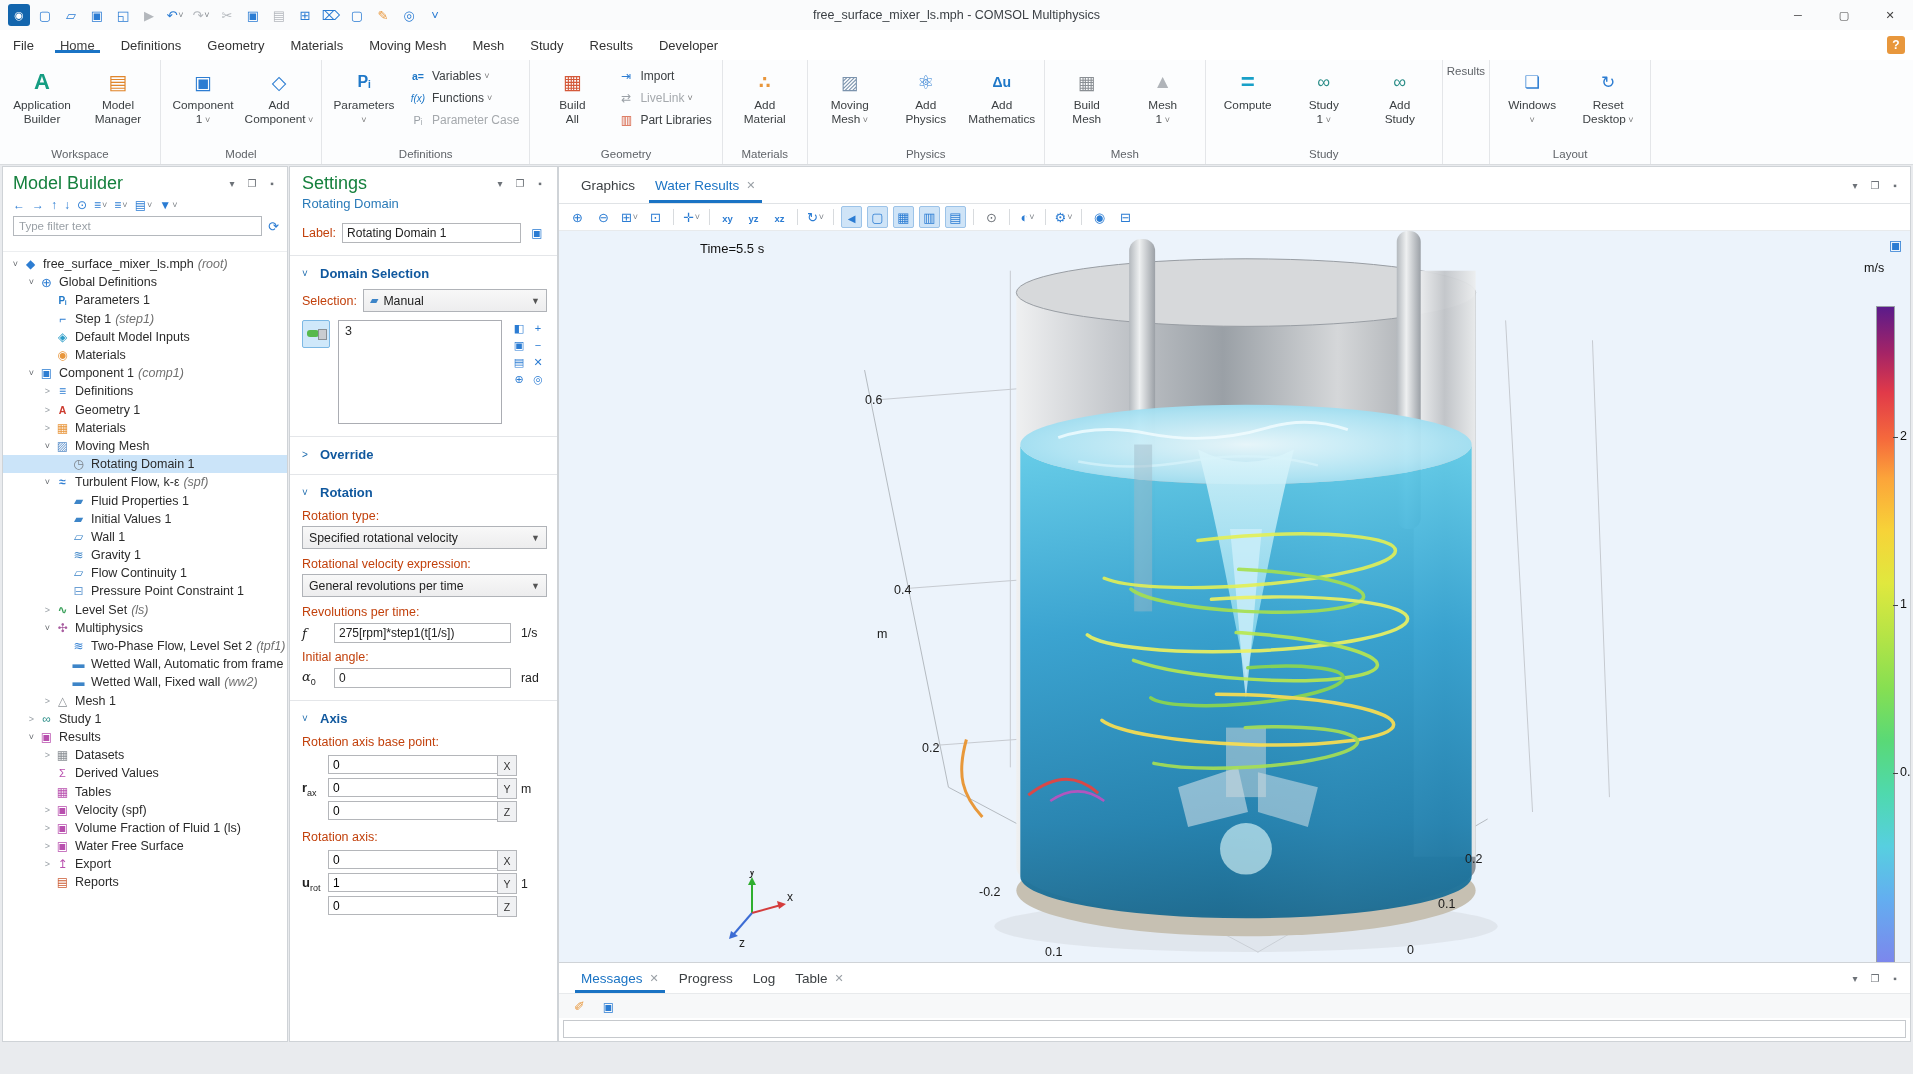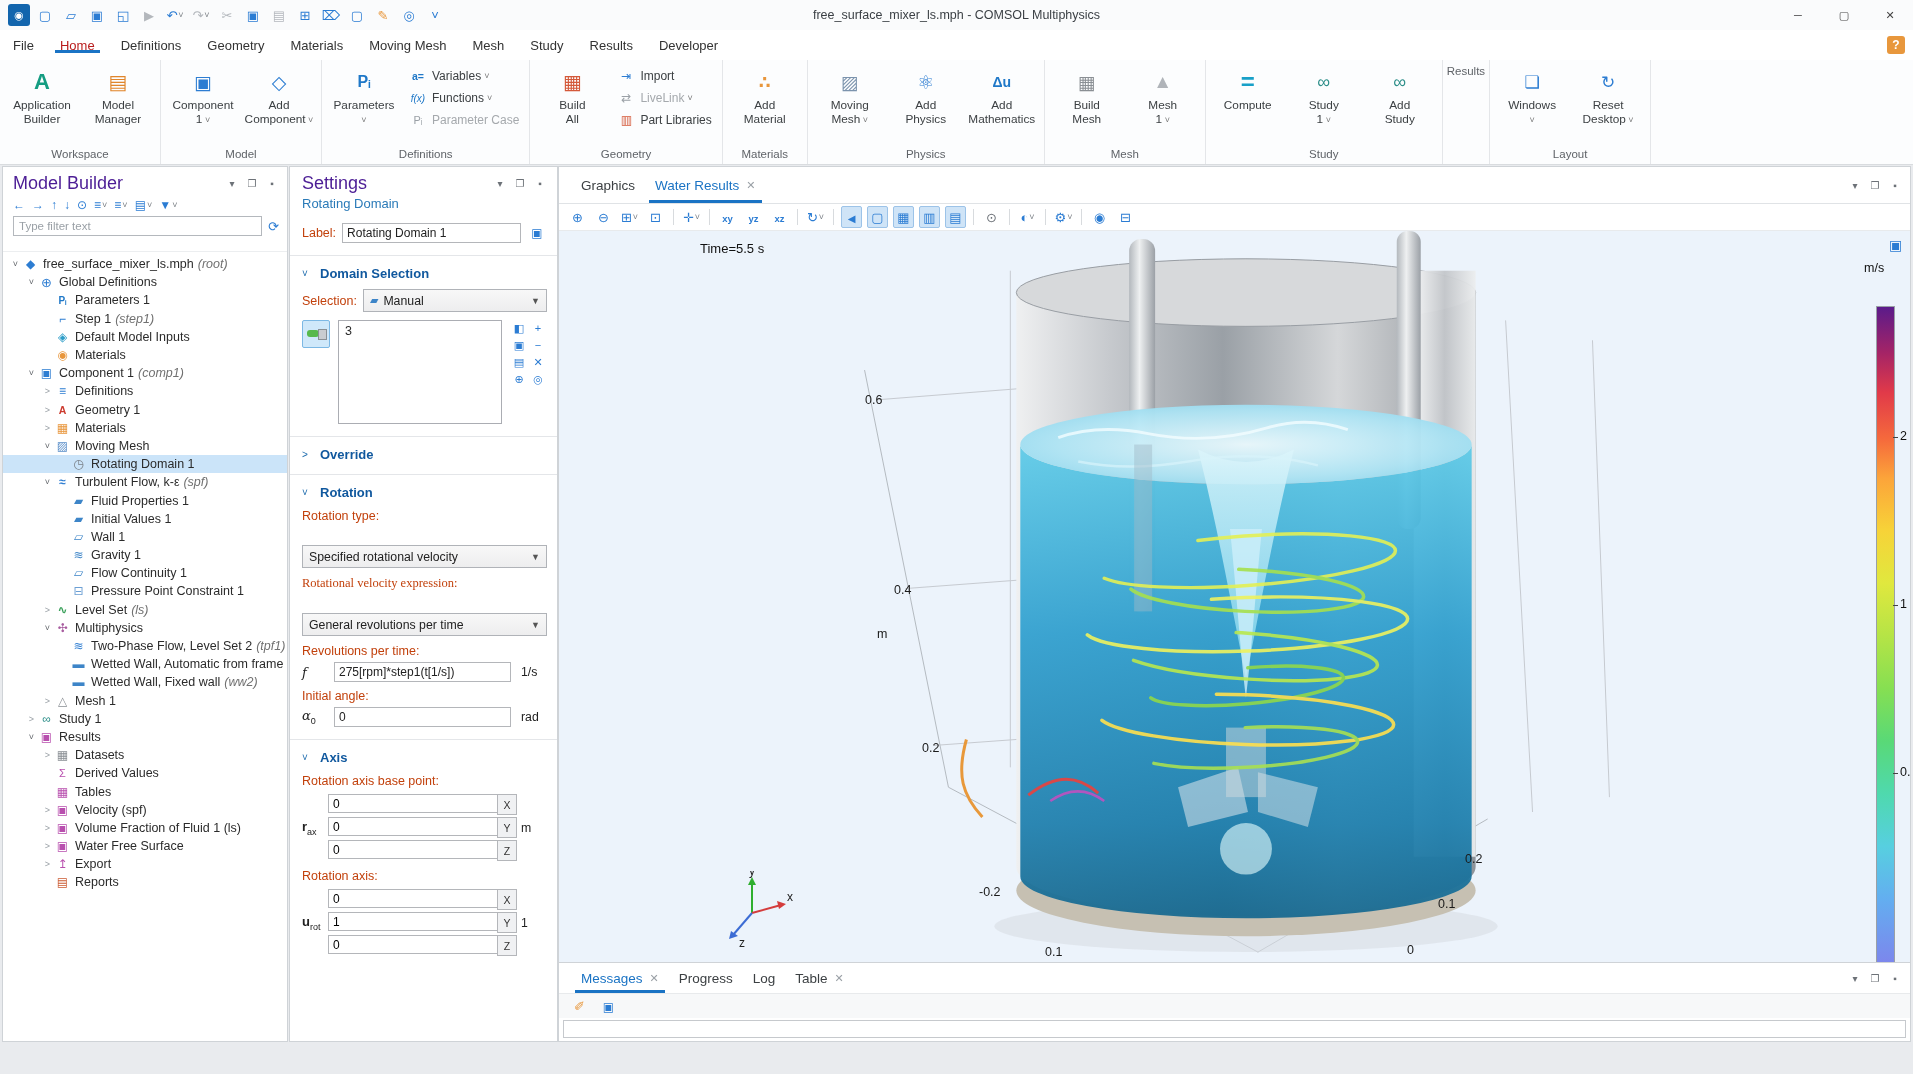--- a/index.html
+++ b/index.html
@@ -12,21 +12,21 @@
   .qat-btn{display:inline-flex;align-items:center;justify-content:center;min-width:22px;height:22px;border-radius:3px;cursor:default;}
   .qat-btn .g{font-size:13px;color:#2b7cd3;}
   .qat-btn.disabled .g{color:#b3b7bc;}
   .qcaret{font-size:9px;color:#7a7f85;margin-left:1px;}
   #win-title{position:absolute;left:0;right:0;text-align:center;font-size:12.5px;color:#3a3f44;pointer-events:none;}
   #win-controls{margin-left:auto;display:flex;height:30px;}
   .win-btn{width:46px;height:30px;display:flex;align-items:center;justify-content:center;font-size:11px;color:#444;}
   
   #menurow{position:absolute;left:0;top:30px;right:0;height:30px;background:#fff;display:flex;align-items:center;border-bottom:1px solid #e8eaec;}
   .menu-tab{padding:0 13px;display:flex;align-items:center;font-size:13px;color:#333;position:relative;cursor:default;}
-  .menu-tab.active{color:#b91c1c;}
+  .menu-tab.active{color:#404040;}
   .menu-tab.active::after{content:"";position:absolute;left:8px;right:8px;bottom:0;height:3px;background:#1b74c5;}
   #help-btn{margin-left:auto;margin-right:8px;align-self:center;width:18px;height:18px;background:#e8973c;color:#fff;font-weight:bold;font-size:12px;border-radius:3px;display:flex;align-items:center;justify-content:center;}
   
   #ribbon{position:absolute;left:0;top:60px;right:0;height:104px;background:#fcfdfe;border-bottom:1px solid #d9dcdf;display:flex;}
   .rb-group{display:flex;flex-direction:column;border-right:1px solid #e4e6e9;padding:3px 4px 0 4px;}
   .rb-row{display:flex;flex:1;align-items:flex-start;}
   .rb-gl{height:18px;text-align:center;font-size:11.5px;color:#5f6368;line-height:16px;}
   .rb-large{width:72px;display:flex;flex-direction:column;align-items:center;padding:3px 2px;border-radius:3px;}
   .rb-large .rb-ic{height:32px;display:flex;align-items:center;justify-content:center;}
   .rb-label{text-align:center;font-size:11.8px;line-height:1.2;color:#3c4043;}
@@ -63,21 +63,21 @@
   .r-add-plot-group::before{content:"⊞";color:#ba4fb0;font-size:19px;}
   .r-result-templates::before{content:"▭";color:#ba4fb0;font-size:19px;}
   .r-windows::before{content:"❏";color:#2d7dd2;font-size:17px;}
   .r-reset-desktop::before{content:"↻";color:#2d7dd2;font-size:17px;}
   
   .panel{position:absolute;background:#fff;border:1px solid #cfd3d7;}
   #mb-panel{left:2px;top:166px;width:284px;bottom:32px;}
   #settings-panel{left:289px;top:166px;width:267px;bottom:32px;}
   #right-area{position:absolute;left:558px;top:166px;right:2px;bottom:32px;background:#fff;border:1px solid #cfd3d7;display:flex;flex-direction:column;}
   .panel-title-row{display:flex;align-items:center;padding:6px 8px 0 10px;}
-  .panel-title{font-size:18px;color:#4c1d95;}
+  .panel-title{font-size:18px;color:#15803d;}
   .panel-btns{margin-left:auto;display:flex;gap:6px;}
   .panel-btns span{font-size:10px;color:#6d7278;width:14px;text-align:center;}
   
   #mb-toolbar{display:flex;align-items:center;gap:7px;padding:4px 8px 2px 10px;}
   #mb-toolbar .tb{display:flex;align-items:center;font-size:12px;color:#2b7cd3;}
   #mb-toolbar .tb .qcaret{margin-left:1px;}
   #mb-filter-row{display:flex;align-items:center;padding:2px 8px 4px 10px;gap:6px;}
   #mb-filter{flex:1;height:18px;border:1px solid #b4b8bd;font-size:11.5px;padding:0 5px;color:#444;font-family:inherit;}
   #mb-filter::placeholder{color:#9aa0a6;}
   #mb-refresh{color:#2b7cd3;font-size:13px;}
@@ -123,21 +123,21 @@
   #settings-body{position:absolute;left:0;right:0;top:0;bottom:0;overflow:hidden;padding:6px 10px 0 12px;box-sizing:border-box;}
   #settings-subtitle{font-size:13px;color:#2a7ab8;margin-top:2px;}
   .s-row{display:flex;align-items:center;margin-top:12px;gap:6px;}
   .s-caption{font-size:12.5px;color:#c2410c;}
   .s-input{height:18px;border:1px solid #b4b6ba;font-size:12px;padding:0 4px;font-family:inherit;color:#222;flex:1;min-width:0;}
   .s-btn{width:20px;height:20px;display:flex;align-items:center;justify-content:center;color:#2b7cd3;font-size:12px;border-radius:2px;}
   .sec-div{height:1px;background:#e4e6e9;margin:12px -10px 0 -12px;}
   .sec-head{display:flex;align-items:center;margin-top:10px;gap:6px;}
   .sec-chev{font-size:10px;color:#1c6bad;width:12px;}
   .sec-title{font-size:13px;font-weight:bold;color:#10589e;}
-  .dd{height:21px;border:1px solid #b0b3b8;background:linear-gradient(#f8f8f8,#ededee);display:flex;align-items:center;font-size:12.3px;color:#222;padding:0 6px;margin-top:22px;}
+  .dd{height:21px;border:1px solid #b0b3b8;background:linear-gradient(#f8f8f8,#ededee);display:flex;align-items:center;font-size:12.3px;color:#222;padding:0 6px;margin-top:3px;}
   .dd .dd-caret{margin-left:auto;font-size:9px;color:#555;}
   .dd .dd-ic{color:#3d85c8;margin-right:5px;font-size:11px;}
   #sel-block{display:flex;margin-top:8px;gap:8px;}
   #active-toggle{width:26px;height:26px;border:1px solid #7cb8e4;background:#cfe8fa;border-radius:2px;position:relative;flex:none;}
   #active-toggle .pill{position:absolute;left:4px;top:9px;width:12px;height:7px;background:#57b94c;border-radius:3px;}
   #active-toggle .sq{position:absolute;left:15px;top:8px;width:7px;height:9px;background:#c9ccd0;border:1px solid #8a8f94;}
   #sel-list{flex:1;height:96px;border:1px solid #abadb3;background:#fff;font-size:12.5px;padding:3px 6px;}
   #sel-btns{display:grid;grid-template-columns:18px 18px;grid-auto-rows:16px;gap:1px;flex:none;}
   #sel-btns span{display:flex;align-items:center;justify-content:center;color:#2b7cd3;font-size:11px;}
   .sym{width:26px;flex:none;font-size:13px;color:#222;}
@@ -730,21 +730,21 @@
       <div class="sec-div"></div>
       <div class="sec-head">
         <span class="sec-chev">˅</span>
         <span class="sec-title">Rotation</span>
       </div>
       <div class="s-caption" style="margin-top:9px;">Rotation type:</div>
       <div class="dd">
         <span>Specified rotational velocity</span>
         <span class="dd-caret">▼</span>
       </div>
-      <div class="s-caption" style="margin-top:8px;font-family:Liberation Serif, serif;">Rotational velocity expression:</div>
+      <div class="s-caption" style="margin-top:8px;">Rotational velocity expression:</div>
       <div class="dd">
         <span>General revolutions per time</span>
         <span class="dd-caret">▼</span>
       </div>
       <div class="s-caption" style="margin-top:8px;">Revolutions per time:</div>
       <div class="inp-unit-row">
         <span class="sym"><i>f</i></span>
         <input class="s-input" value="275[rpm]*step1(t[1/s])" style="">
         <span class="unit">1/s</span>
       </div>

